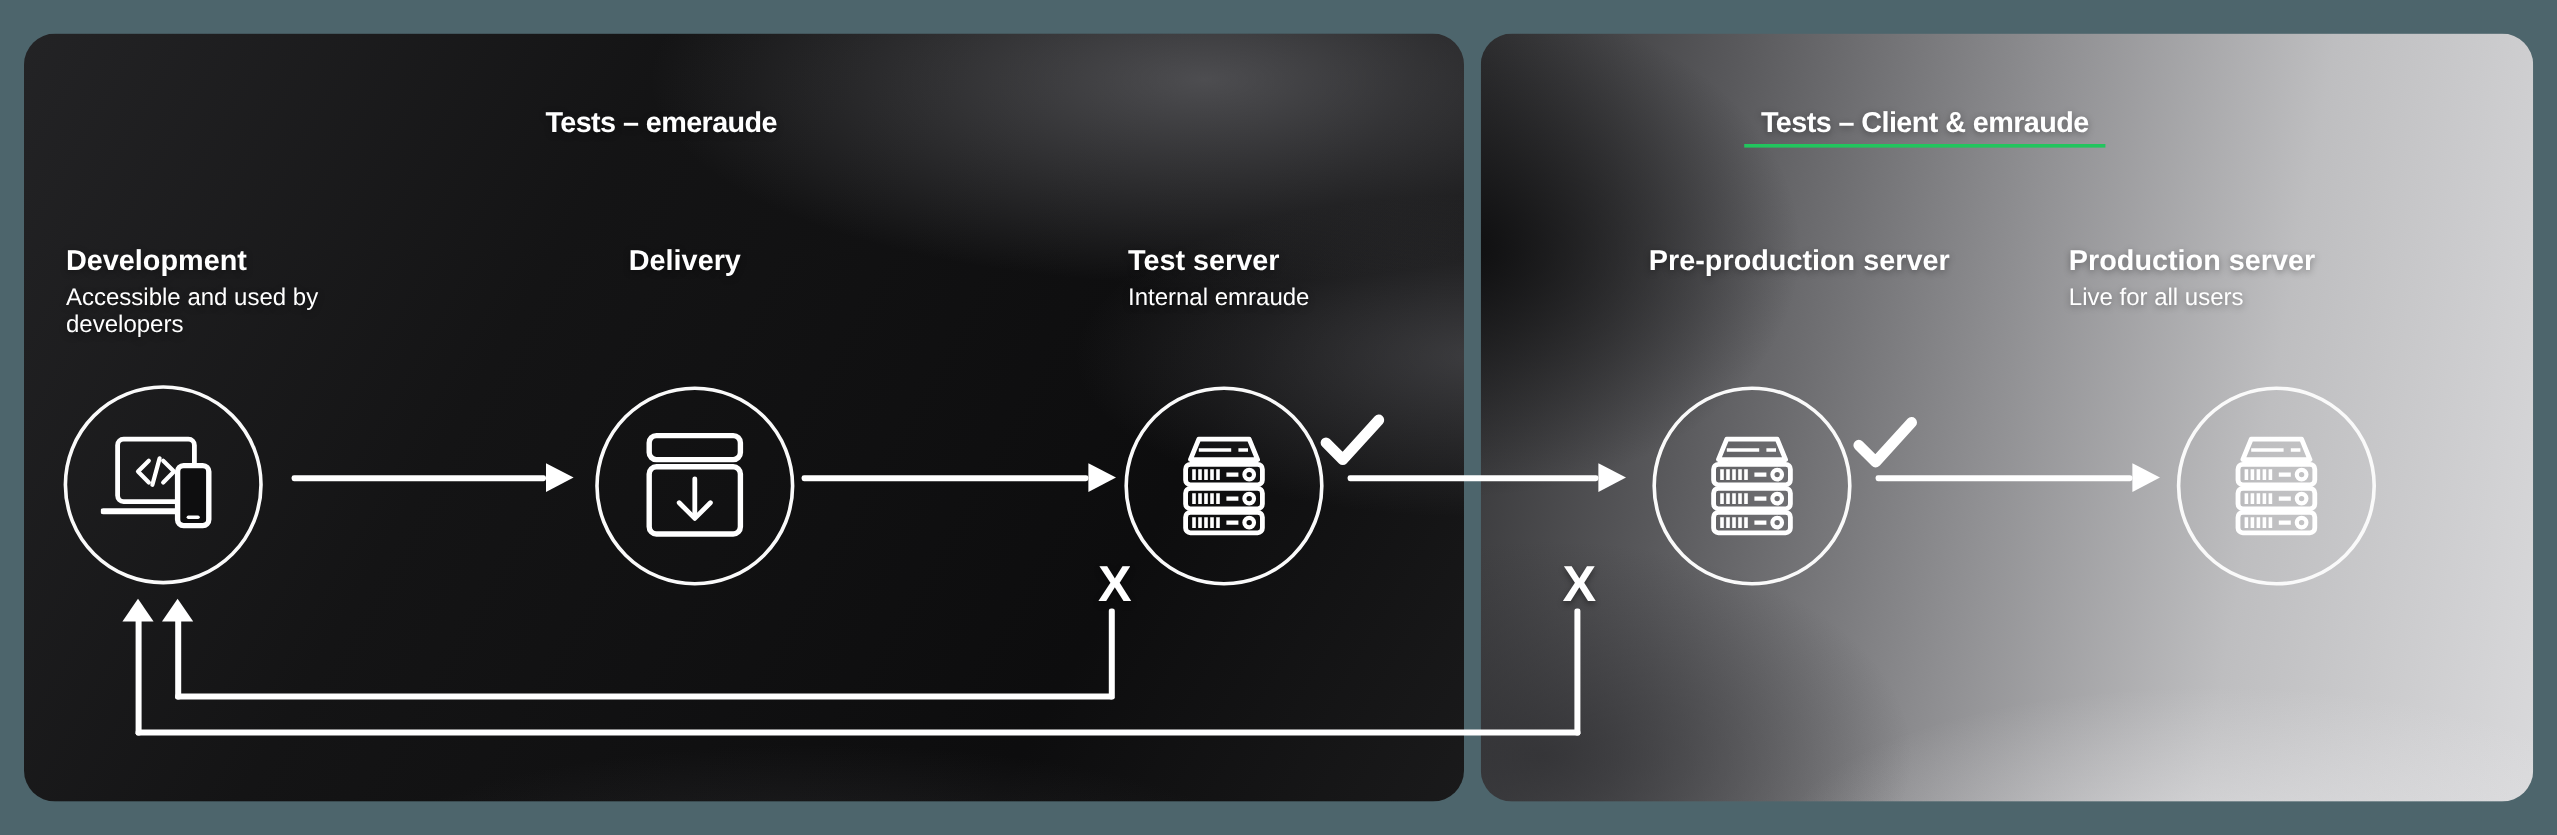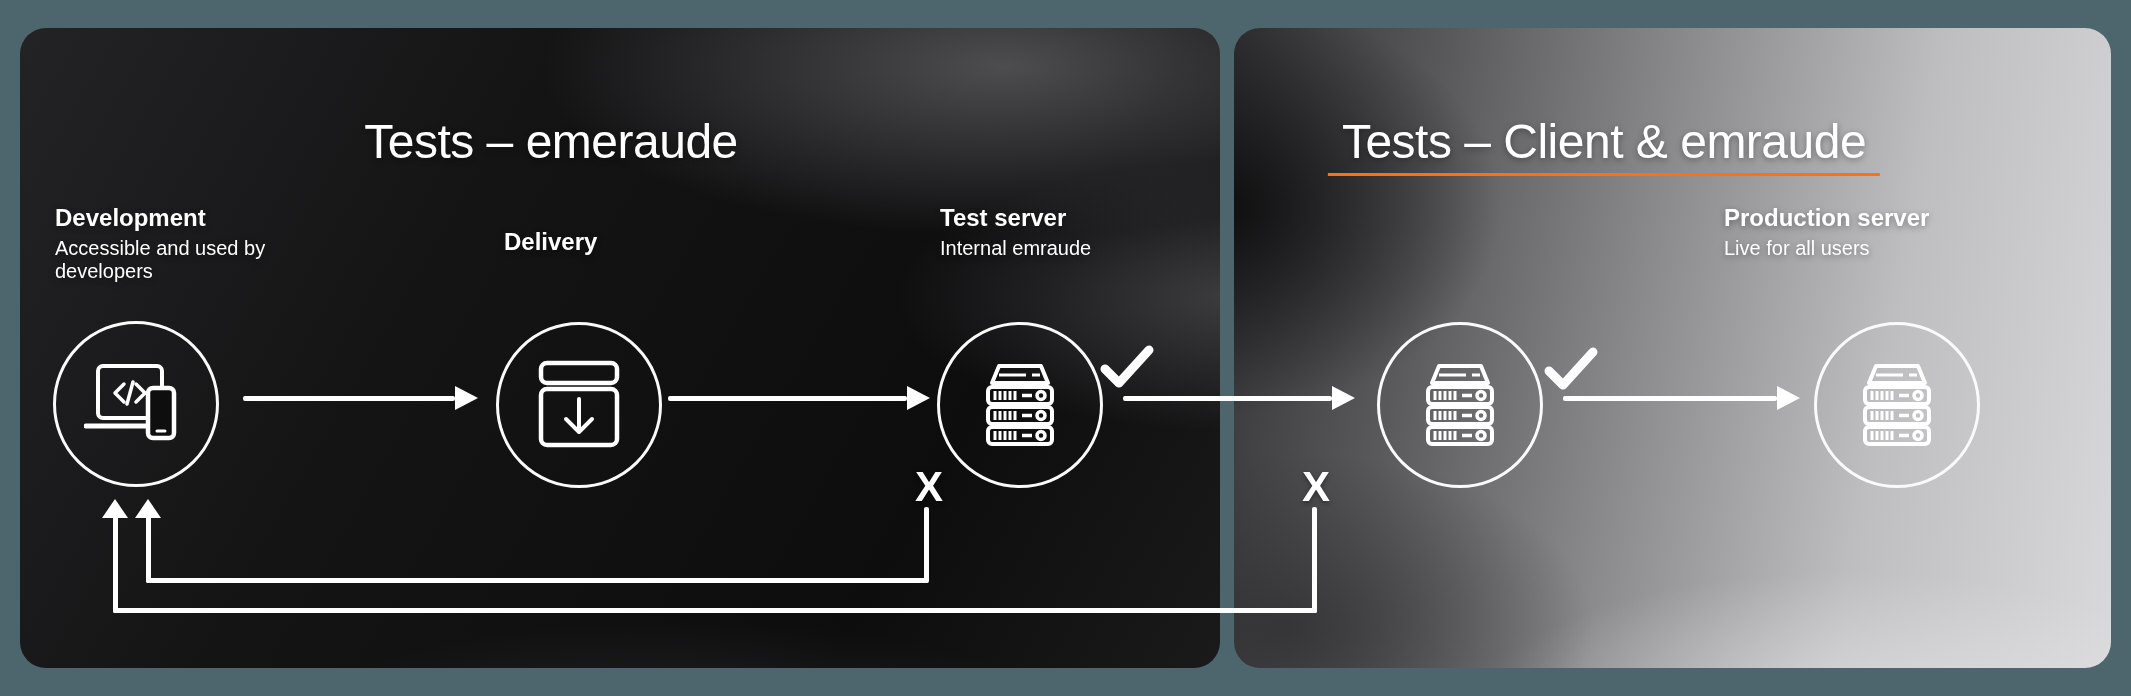--- a/index.html
+++ b/index.html
@@ -22,32 +22,32 @@
   .panel-right{
     left:1234px;width:877px;
     background:
       radial-gradient(45% 45% at -2% 28%, rgba(12,12,13,0.95) 0%, rgba(12,12,13,0) 72%),
       radial-gradient(50% 40% at 6% 94%, rgba(45,45,48,0.75) 0%, rgba(45,45,48,0) 70%),
       radial-gradient(60% 30% at 70% 106%, rgba(240,240,242,0.5) 0%, rgba(240,240,242,0) 70%),
       linear-gradient(100deg,#323234 0%,#59595c 22%,#8e8e91 48%,#bebec0 72%,#d9d9db 100%);
   }
   
   .sec-title{
-    position:absolute;top:84px;transform:translateX(-50%);
-    font-size:48px;font-weight:normal;line-height:1.1;letter-spacing:-0.5px;
+    position:absolute;top:74px;transform:translateX(-50%);
+    font-size:24px;font-weight:bold;line-height:1.1;letter-spacing:-0.5px;
     white-space:nowrap;text-shadow:0 2px 6px rgba(0,0,0,0.35);z-index:3;
   }
   .sec-title.left{left:551px;}
-  .sec-title.right{left:1604px;border-bottom:3px solid #f97316;padding:0 14px 4px;}
+  .sec-title.right{left:1604px;border-bottom:3px solid #22c55e;padding:0 14px 4px;}
   
   .lbl{position:absolute;z-index:3;text-shadow:0 2px 6px rgba(0,0,0,0.35);}
   .lbl .t{font-size:24px;font-weight:bold;line-height:1.15;}
   .lbl .s{font-size:20px;font-weight:400;line-height:1.18;margin-top:5px;}
   .lbl-dev{left:55px;top:204px;width:300px;}
-  .lbl-delivery{left:504px;top:204px;margin-top:24px;}
+  .lbl-delivery{left:524px;top:204px;}
   .lbl-test{left:940px;top:204px;}
   .lbl-preprod{left:1374px;top:204px;}
   .lbl-prod{left:1724px;top:204px;}
   
   .circle{
     position:absolute;width:160px;height:160px;border:3px solid #fafafa;border-radius:50%;
     display:flex;align-items:center;justify-content:center;z-index:3;
   }
   .c-dev{left:53px;top:321px;}
   .c-delivery{left:496px;top:322px;}
@@ -107,20 +107,21 @@
   </div>
   <div class="lbl lbl-delivery">
     <div class="t">Delivery</div>
     <div class="s"></div>
   </div>
   <div class="lbl lbl-test">
     <div class="t">Test server</div>
     <div class="s">Internal emraude</div>
   </div>
   <div class="lbl lbl-preprod">
+    <div class="t">Pre-production server</div>
   </div>
   <div class="lbl lbl-prod">
     <div class="t">Production server</div>
     <div class="s">Live for all users</div>
   </div>
 
   <div class="circle c-dev">
     <svg class="icon-svg" width="104" height="84" viewBox="0 0 104 84">
       <rect x="14" y="4" width="64" height="52" rx="5" stroke-width="4"></rect>
       <line x1="2" y1="64" x2="62" y2="64" stroke-width="5" stroke-linecap="round"></line>

